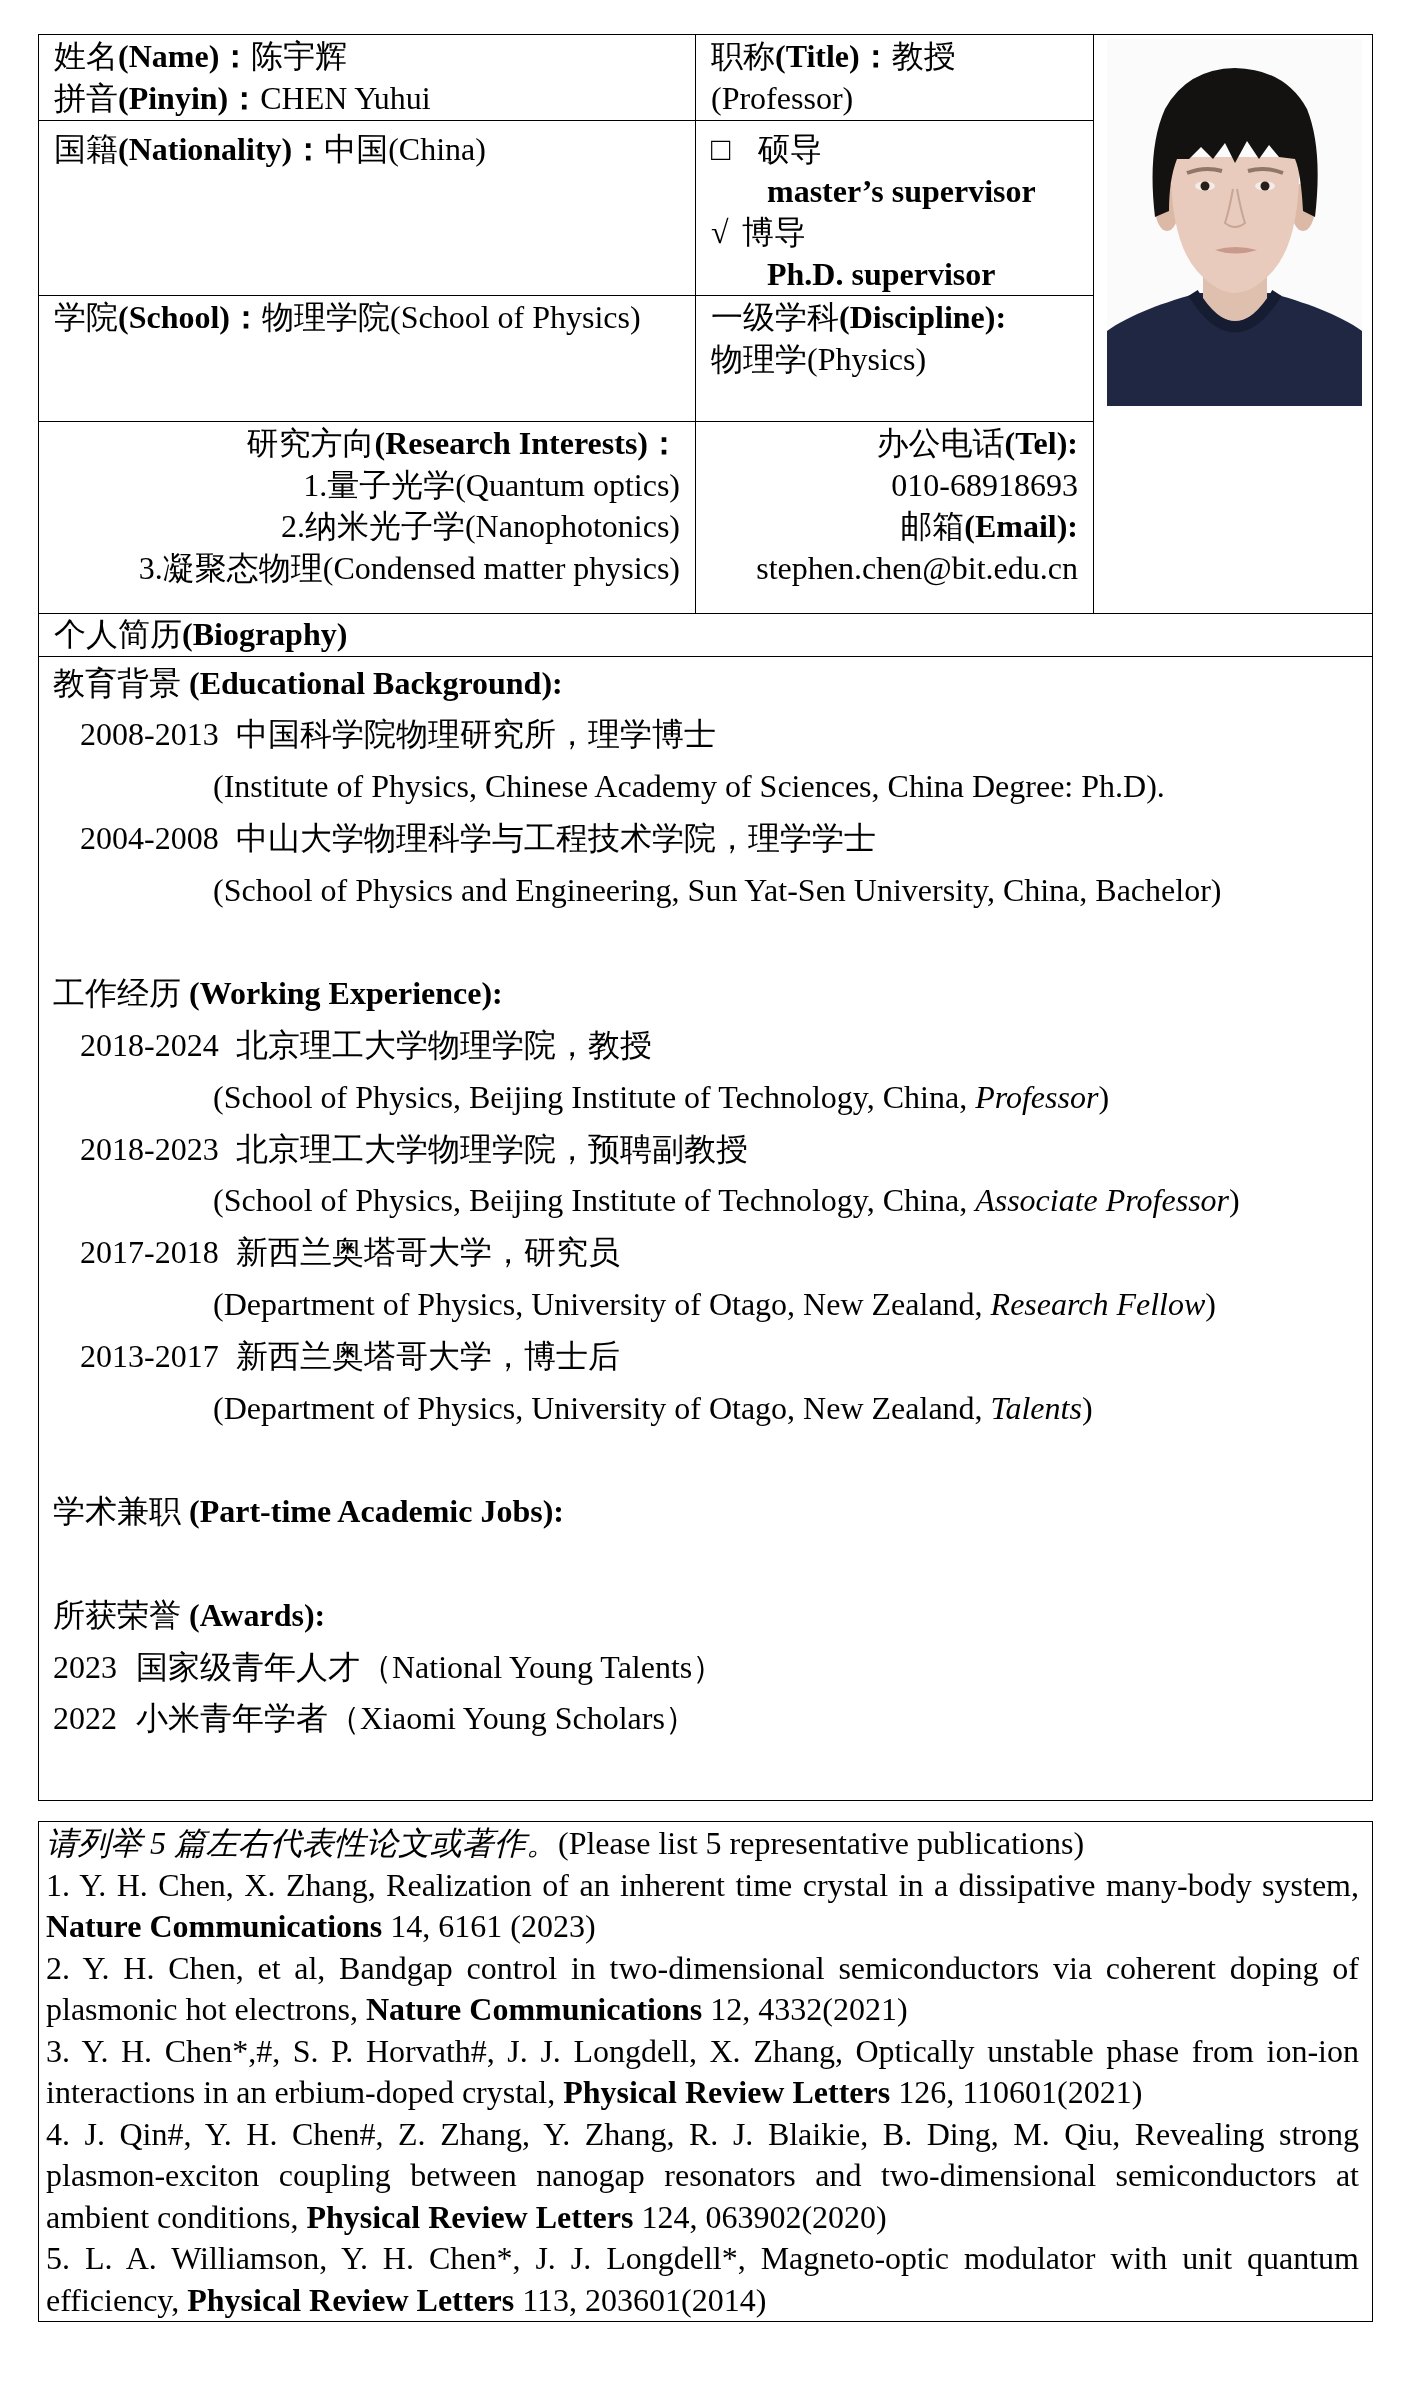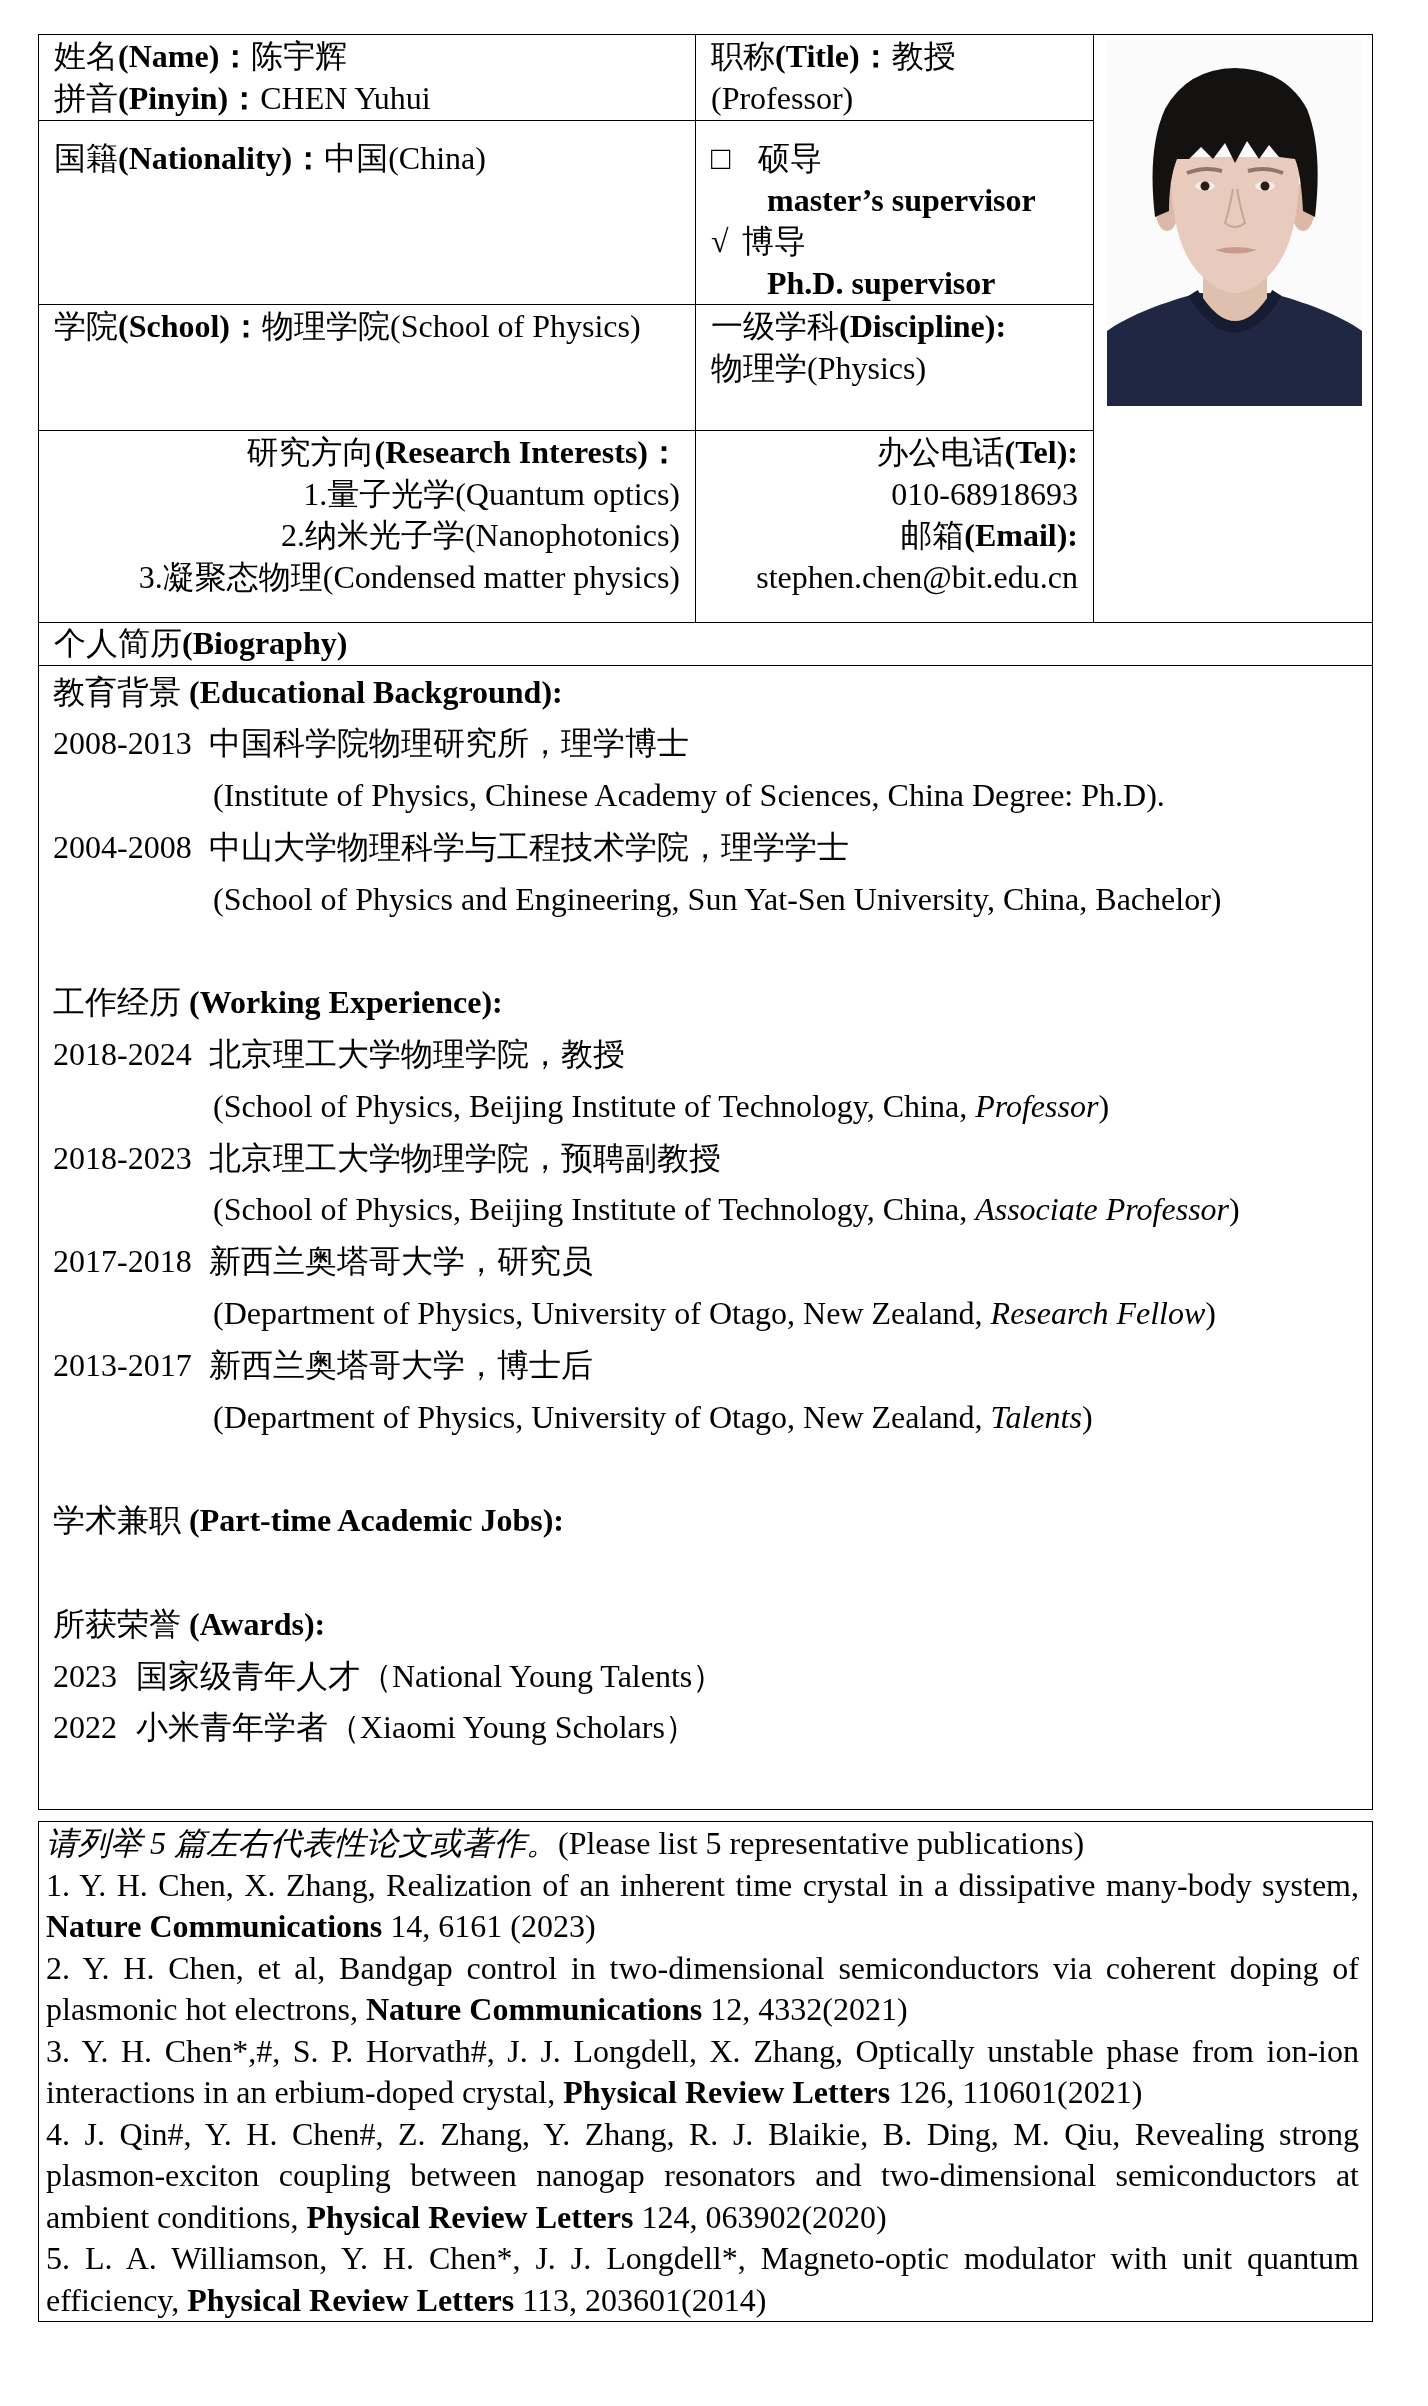--- a/index.html
+++ b/index.html
@@ -7,36 +7,36 @@
     body {
       width: 1428px; height: 2406px; background: #ffffff; position: relative; overflow: hidden;
       font-family: "Liberation Serif", "DejaVu Serif", serif; font-size: 32px; color: #000000;
     }
     table { border-collapse: collapse; table-layout: fixed; position: absolute; left: 38px; width: 1334px; }
     .profile-table { top: 34px; }
     .pub-table { top: 1821px; }
     td { border: 1.5px solid #000; vertical-align: top; padding: 1px 15px 0 15px; line-height: 41.5px; }
     col.c1 { width: 657px; } col.c2 { width: 398px; } col.c3 { width: 279px; }
     tr.r1 > td { height: 86px; }
-    tr.r2 > td { height: 167px; padding-top: 17px; }
+    tr.r2 > td { height: 167px; padding-top: 8px; }
     tr.r3 > td { height: 126px; }
     tr.r4 > td { height: 192px; text-align: right; }
     tr.r5 > td { height: 41px; padding-top: 0; }
     tr.r6 > td { height: 1144px; padding: 1px 14px 0 14px; line-height: 51.8px; }
     td.photo-cell { padding: 0; }
     .photo { margin: 4px 0 0 13px; width: 255px; height: 367px; }
     .photo svg { display: block; }
     .line { white-space: nowrap; }
     .sup-en { padding-left: 56px; }
     .mark { display: inline-block; }
     .mark-unchecked { width: 47px; }
     .mark-checked { width: 31px; }
     .ri-num { display: inline-block; width: 40px; }
     .bio-line { height: 51.8px; white-space: nowrap; }
-    .year { display: inline-block; width: 156px; }
+    .year { display: inline-block; width: 156px; margin-left: 27px; }
     .en-line { padding-left: 160px; }
     .award-year { display: inline-block; width: 83px; }
     tr.pub-head > td { height: 44px; padding: 2px 15px 0 15px; }
     tr.pub-body > td { height: 500px; padding: 1px 13px 0 7px; line-height: 41.5px; }
     .pub { margin: 0; text-align: justify; }
   </style>
 </head>
 <body>
 
 <table class="profile-table">

